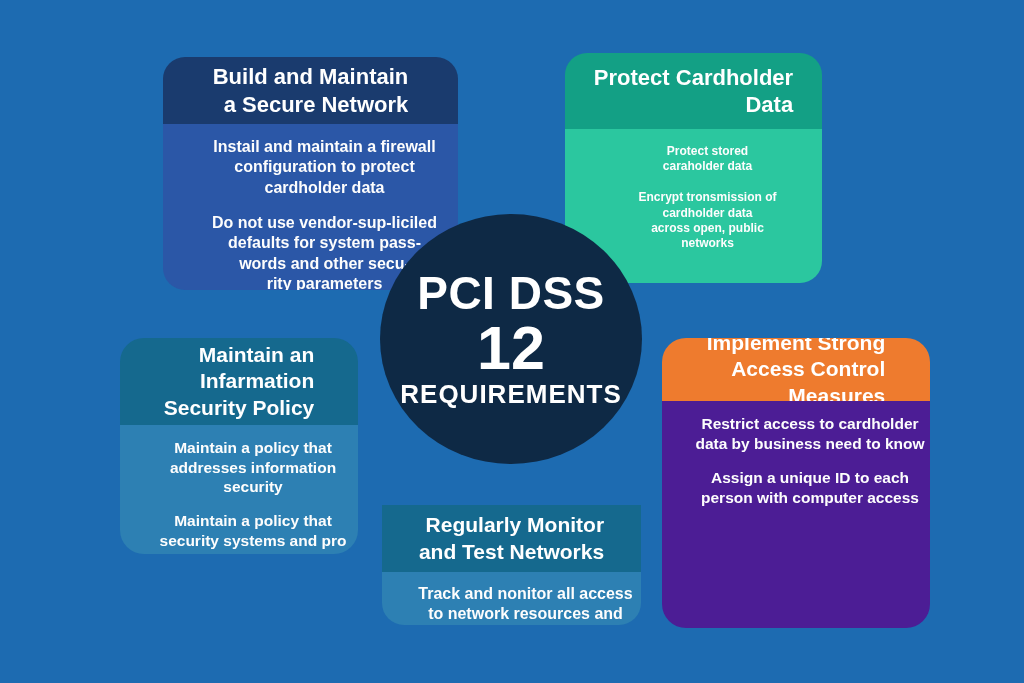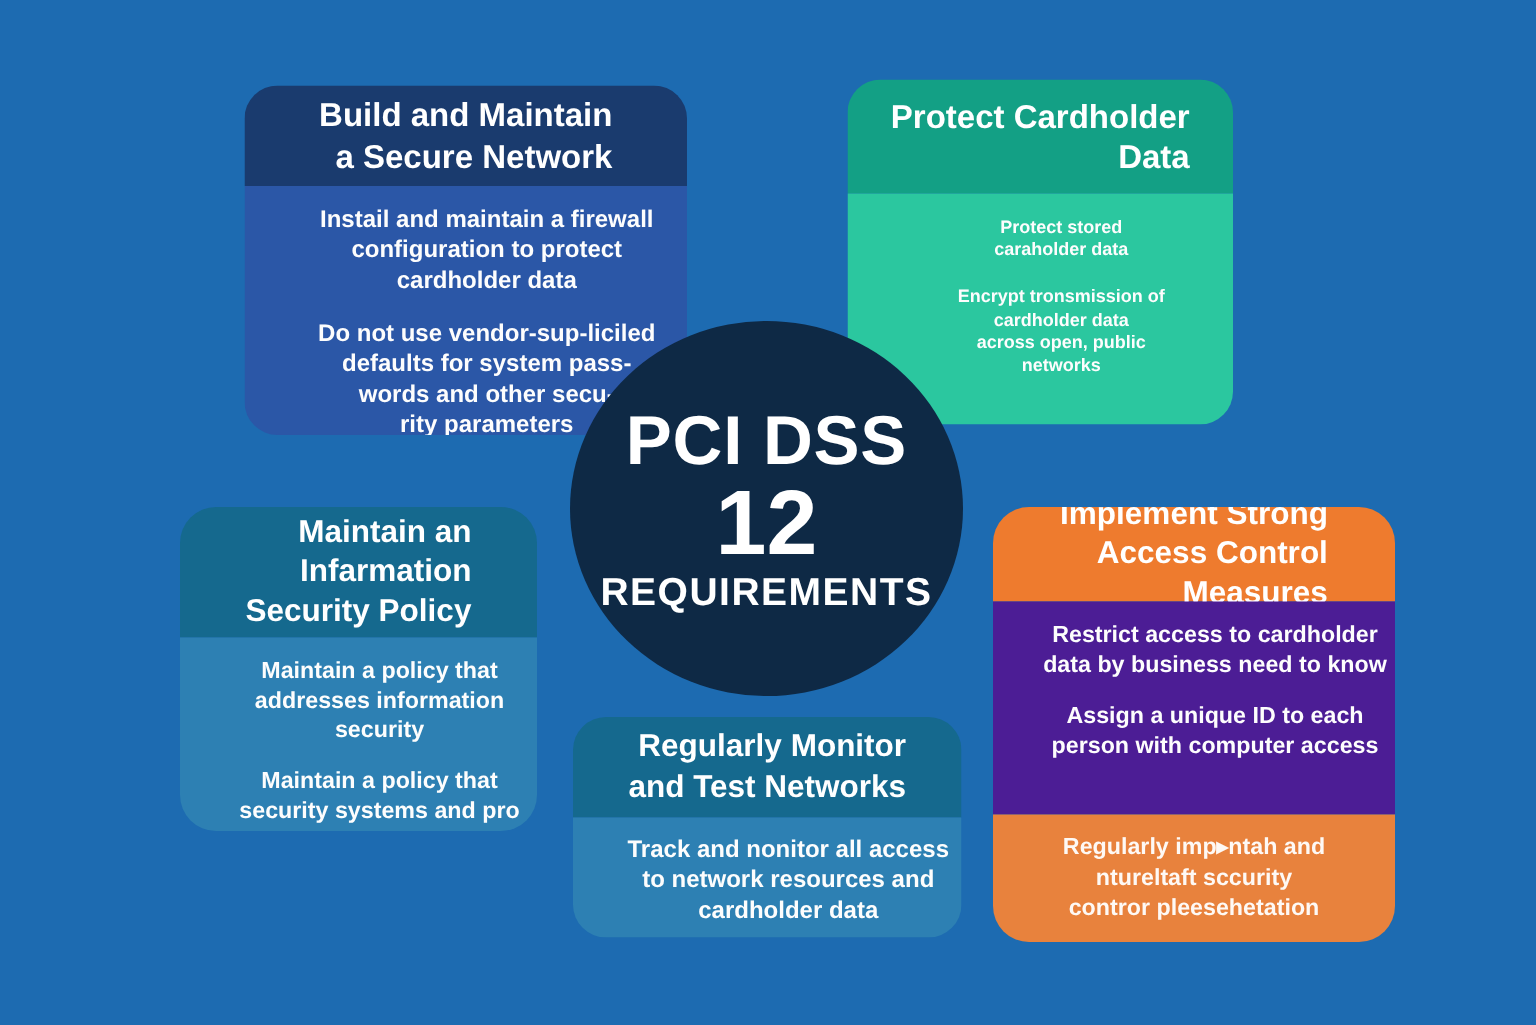--- a/index.html
+++ b/index.html
@@ -61,21 +61,21 @@
   .card-protect .card-header { height: 76px; background: #13a085; font-size: 22px; }
   .card-protect .card-body { background: #2bc79f; padding-top: 15px; gap: 16px; font-size: 12px; }
 
   
   .card-policy { left: 120px; top: 338px; width: 238px; height: 216px; border-radius: 24px; }
   .card-policy .card-header { height: 87px; background: #15698e; font-size: 21px; }
   .card-policy .card-body { background: #2d80b3; padding-top: 13px; gap: 14px; font-size: 15.5px; }
 
   
   .card-monitor { left: 382px; top: 478px; width: 259px; height: 147px; }
-  .card-monitor .card-header { height: 67px; background: #15698e; font-size: 21px; }
+  .card-monitor .card-header { height: 67px; background: #15698e; font-size: 21px; margin-top: 27px; }
   .card-monitor .card-body { background: #2d80b3; padding-top: 12px; font-size: 16px; }
 
   
   .card-access { left: 662px; top: 338px; width: 268px; height: 290px; border-radius: 24px; }
   .card-access .card-header { height: 63px; background: #ee7b2e; font-size: 21px; }
   .card-access .card-body { background: #4c1d95; height: 118px; padding-top: 13px; gap: 15px; font-size: 15.5px; }
   .card-access .card-footer {
     background: #e8823d;
     flex: 1 1 auto;
     display: flex;
@@ -165,23 +165,20 @@
   <div class="card card-access">
     <div class="card-header">Implement Strong
 Access Control
 Measures</div>
     <div class="card-body">
       <p class="bullet">Restrict access to cardholder
 data by business need to know</p>
       <p class="bullet">Assign a unique ID to each
 person with computer access</p>
     </div>
-    <div class="card-footer">Regularly imp▸ntah and
-ntureltaft sccurity
-contror pleesehetation</div>
   </div>
 
   <div class="center-circle">
     <div class="circle-line1">PCI DSS</div>
     <div class="circle-line2">12</div>
     <div class="circle-line3">REQUIREMENTS</div>
   </div>
 
 </div>
 

